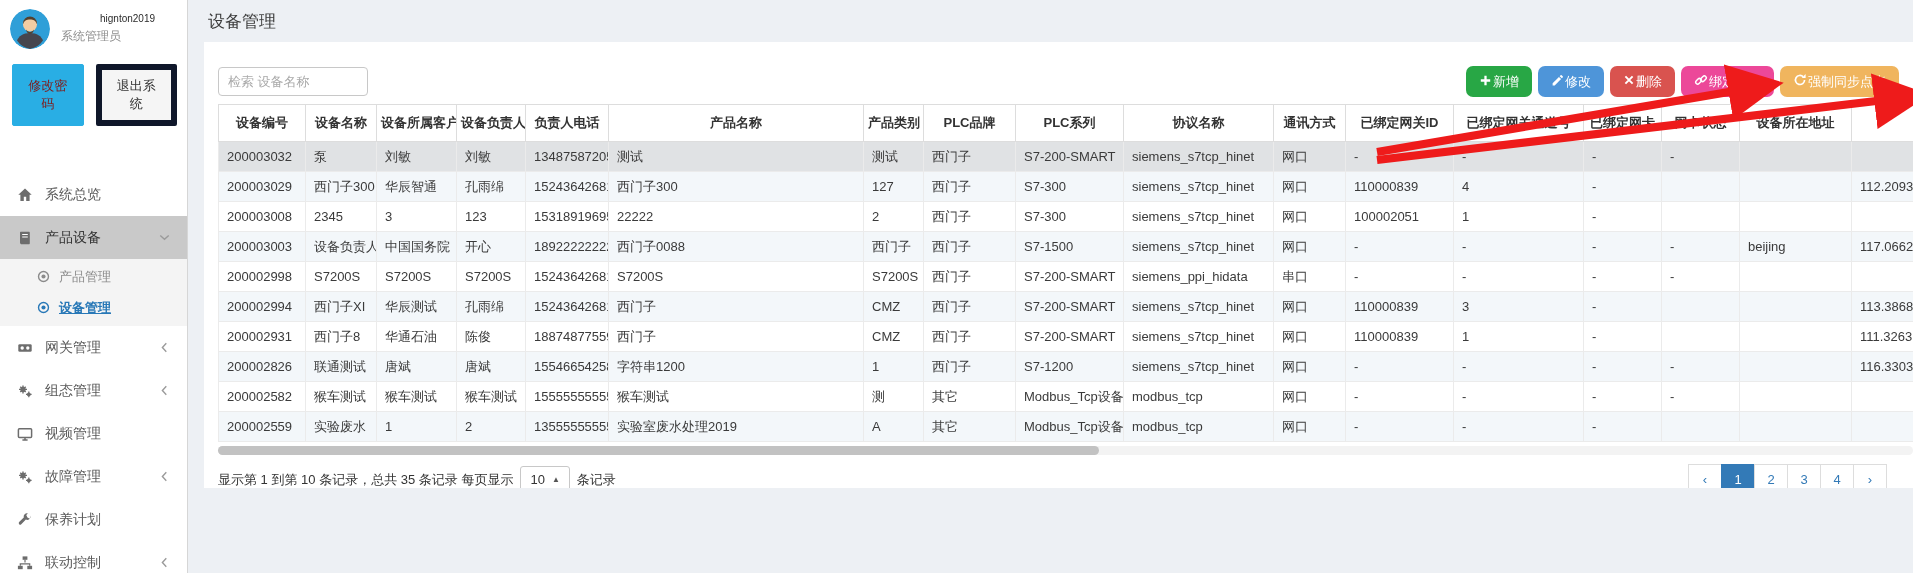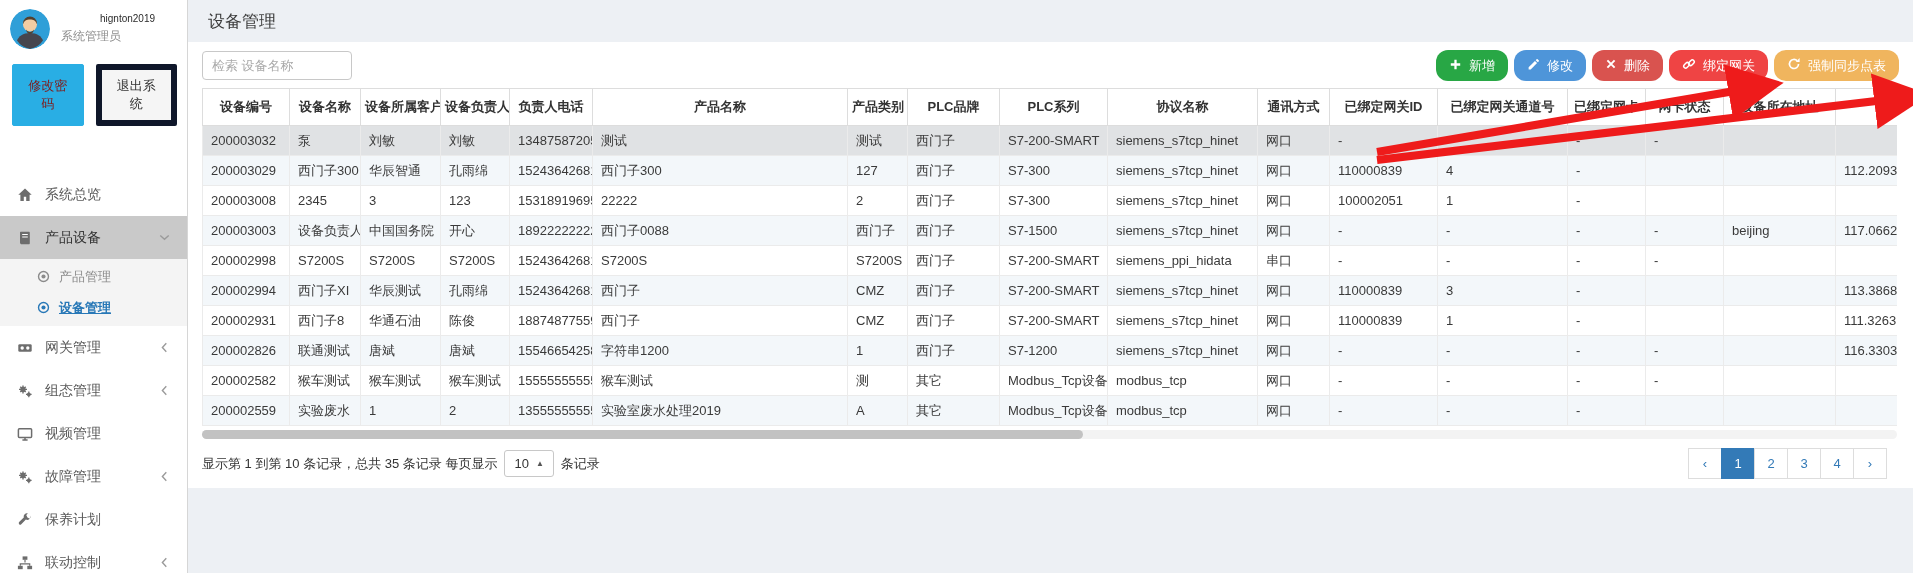--- a/index.html
+++ b/index.html
@@ -28,26 +28,26 @@
   .submenu-item { height:31px; display:flex; align-items:center; padding-left:36px; font-size:13px; color:#8b8b8b; cursor:pointer; }
   .submenu-item .mi-icon { width:15px; margin-right:8px; color:#8b8b8b; }
   .submenu-item.active { color:#2878b7; }
   .submenu-item.active .mi-icon { color:#2878b7; }
   .submenu-item.active .mi-label { text-decoration:underline; font-weight:bold; }
 
   
   .main { flex:1; background:#edf0f4; position:relative; overflow:hidden; }
   .main-top { height:42px; display:flex; align-items:center; padding-left:20px; }
   .page-title { font-size:17px; color:#3c3c3c; }
-  .panel { background:#fff; height:446px; overflow:hidden; padding-top:7px; }
+  .panel { margin-left:16px; background:#fff; height:446px; overflow:hidden; padding-top:23px; }
   .toolbar { display:flex; align-items:center; padding:1px 14px 7px 14px; }
   .search-input { width:150px; height:29px; border:1px solid #c8c8c8; border-radius:4px; padding:0 9px; font-size:13px; color:#333; outline:none; }
   .search-input::placeholder { color:#a9a9a9; }
   .tb-buttons { margin-left:auto; display:flex; }
-  .tb-btn { height:31px; display:inline-flex; align-items:center; gap:7px; color:#fff; border:none; border-radius:12px; padding:0 13px; margin-left:6px; font-size:13px; cursor:pointer; white-space:nowrap; }
+  .tb-btn { height:31px; display:inline-flex; align-items:center; gap:1px; color:#fff; border:none; border-radius:7px; padding:0 13px; margin-left:6px; font-size:13px; cursor:pointer; white-space:nowrap; }
   .tb-btn svg { flex:none; }
 
   .table-wrap { margin-left:14px; overflow:hidden; width:1695px; }
   table { border-collapse:collapse; table-layout:fixed; width:1783px; }
   th { height:37px; font-weight:bold; text-align:center; border:1px solid #ddd; background:#fff; font-size:13px; padding:0 4px; white-space:nowrap; overflow:hidden; color:#333; cursor:pointer; }
   td { height:30px; border:1px solid #ebebeb; padding:0 8px; white-space:nowrap; overflow:hidden; font-size:13px; color:#3a3a3a; background:#fff; }
   tbody tr:nth-child(even) td { background:#f3f7fa; }
   tbody tr.selected td { background:#e0e2e4; }
 
   .hscroll { margin:4px 0 0 14px; width:1695px; height:9px; background:#f3f3f3; border-radius:5px; }
@@ -235,21 +235,21 @@
                   <path d="M10.7 2.7l2.6 2.6 1.1-1.1a.9.9 0 0 0 0-1.3L13.1 1.6a.9.9 0 0 0-1.3 0z" fill="#fff"></path>
                 </svg></span>
               <span>修改</span>
             </button>
             <button class="tb-btn" style="background: rgb(217, 83, 79);">
               <span class="tb-ic"><svg width="12" height="12" viewBox="0 0 16 16" fill="currentColor">
                   <path d="M3.2 3.2l9.6 9.6M12.8 3.2 3.2 12.8" stroke="#fff" stroke-width="2.6"></path>
                 </svg></span>
               <span>删除</span>
             </button>
-            <button class="tb-btn" style="background: #ef4444; justify-content: space-between;">
+            <button class="tb-btn" style="background: #ec4899; justify-content: space-between;">
               <span class="tb-ic"><svg width="14" height="14" viewBox="0 0 16 16" fill="currentColor">
                   <g fill="none" stroke="#fff" stroke-width="1.7">
                     <rect x="1.6" y="7.3" width="7.2" height="4.4" rx="2.2" transform="rotate(-45 5.2 9.5)"></rect>
                     <rect x="7.2" y="4.3" width="7.2" height="4.4" rx="2.2" transform="rotate(-45 10.8 6.5)"></rect>
                   </g>
                 </svg></span>
               <span>绑定网关</span>
             </button>
             <button class="tb-btn" style="background: rgb(240, 181, 94);">
               <span class="tb-ic"><svg width="14" height="14" viewBox="0 0 16 16" fill="currentColor">

